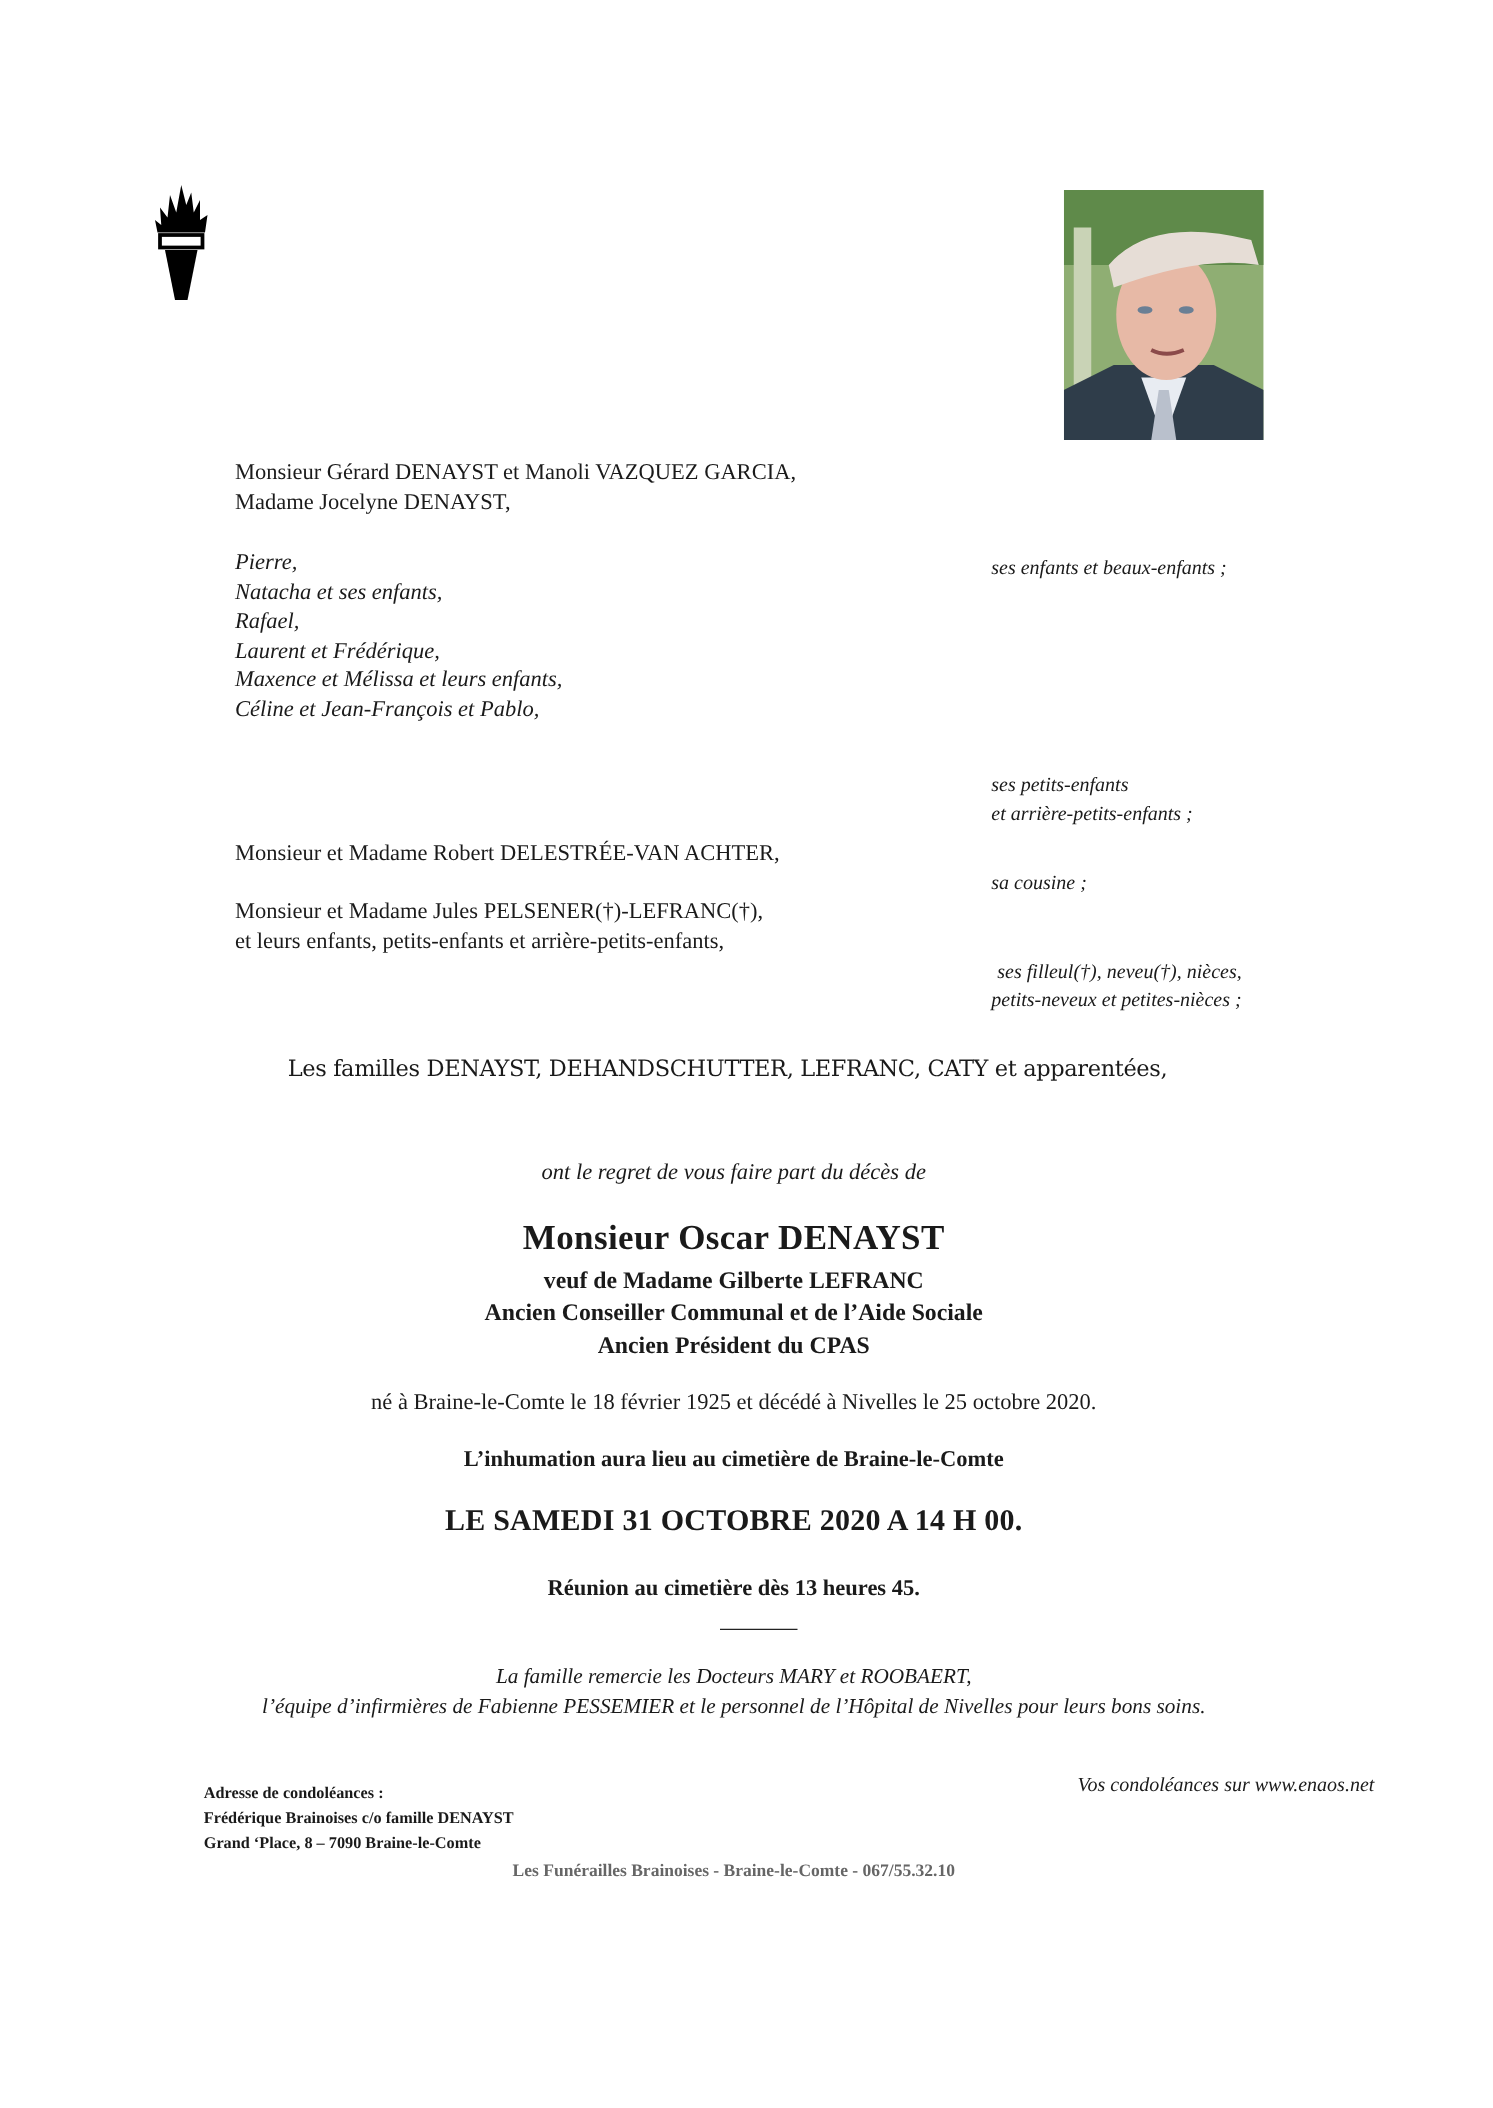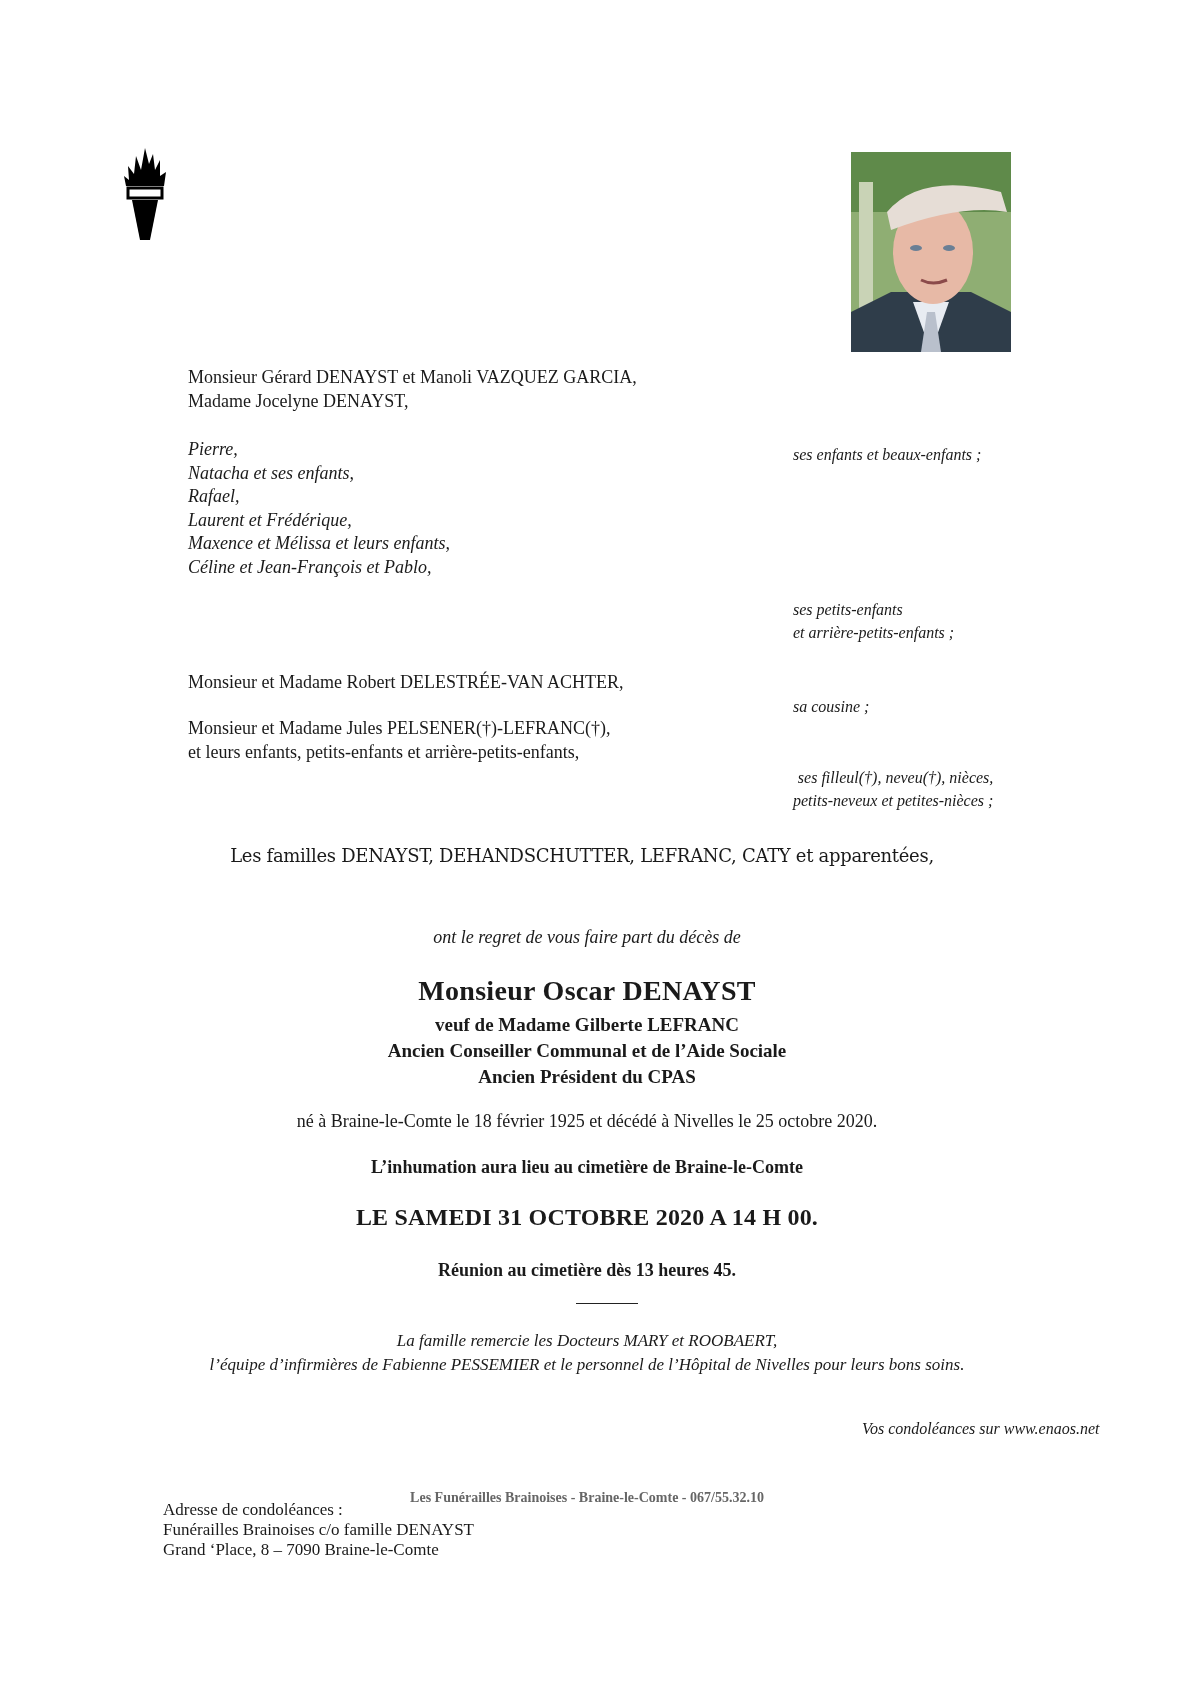--- a/index.html
+++ b/index.html
@@ -15,21 +15,21 @@
     .center { left: 0; width: 1194px; text-align: center; white-space: nowrap; }
     .fam { font-family: "DejaVu Serif", "Liberation Serif", serif; font-size: 18px; letter-spacing: -0.3px; }
     .intro { font-style: italic; font-size: 18px; }
     .name { font-weight: bold; font-size: 28px; letter-spacing: 0.3px; }
     .sub { font-weight: bold; font-size: 19px; line-height: 26px; }
     .normal { font-size: 18px; }
     .bold18 { font-weight: bold; font-size: 18px; }
     .date { font-weight: bold; font-size: 24px; letter-spacing: 0.2px; }
     .rule { left: 576px; top: 1303px; width: 62px; height: 0; border-top: 1.5px solid #222; }
     .thanks { font-style: italic; font-size: 17px; line-height: 24px; }
-    .addr { left: 163px; top: 1500px; font-size: 17px; line-height: 20px; }
+    .addr { left: 163px; top: 1424px; font-size: 13px; line-height: 20px; font-weight: bold; }
     .addr div { white-space: nowrap; }
     .online { left: 862px; top: 1420px; font-style: italic; font-size: 16px; white-space: nowrap; }
     .footer { font-weight: bold; font-size: 14px; color: #666; }
   </style>
 </head>
 <body>
 
 <div class="abs torch">
   <svg width="50" height="96" viewBox="0 0 50 96">
     <path d="M6,40 L4,30 L9,34 L8,20 L14,28 L16,10 L21,24 L25,2 L29,18 L33,8 L35,24 L40,14 L40,30 L46,26 L44,40 Z" fill="#000"></path>
@@ -63,21 +63,21 @@
 </div>
 
 <div class="abs lines" style="top:438px;font-style:italic;">
   <div>Pierre,</div>
   <div>Natacha et ses enfants,</div>
   <div>Rafael,</div>
   <div>Laurent et Frédérique,</div>
   <div>Maxence et Mélissa et leurs enfants,</div>
   <div>Céline et Jean-François et Pablo,</div>
 </div>
-<div class="abs rel" style="top:598px;">
+<div class="abs rel" style="top:617px;">
   <div>ses petits-enfants</div>
   <div>et arrière-petits-enfants ;</div>
 </div>
 
 <div class="abs lines" style="top:671px;text-align:center;">
   <div>Monsieur et Madame Robert DELESTRÉE-VAN ACHTER,</div>
 </div>
 <div class="abs rel" style="top:695px;">
   <div>sa cousine ;</div>
 </div>
@@ -113,19 +113,19 @@
 
 <div class="abs rule"></div>
 
 <div class="abs center thanks" style="top:1329px; left:-10px;">
   <div>La famille remercie les Docteurs MARY et ROOBAERT,</div>
   <div>l’équipe d’infirmières de Fabienne PESSEMIER et le personnel de l’Hôpital de Nivelles pour leurs bons soins.</div>
 </div>
 
 <div class="abs addr">
   <div>Adresse de condoléances :</div>
-  <div>Funérailles Brainoises c/o famille DENAYST</div>
+  <div>Frédérique Brainoises c/o famille DENAYST</div>
   <div>Grand ‘Place, 8 – 7090 Braine-le-Comte</div>
 </div>
 
 <div class="abs online">Vos condoléances sur www.enaos.net</div>
 
 <div class="abs center footer" style="top:1490px; left:-10px;">Les Funérailles Brainoises - Braine-le-Comte - 067/55.32.10</div>
 
 </body></html>

